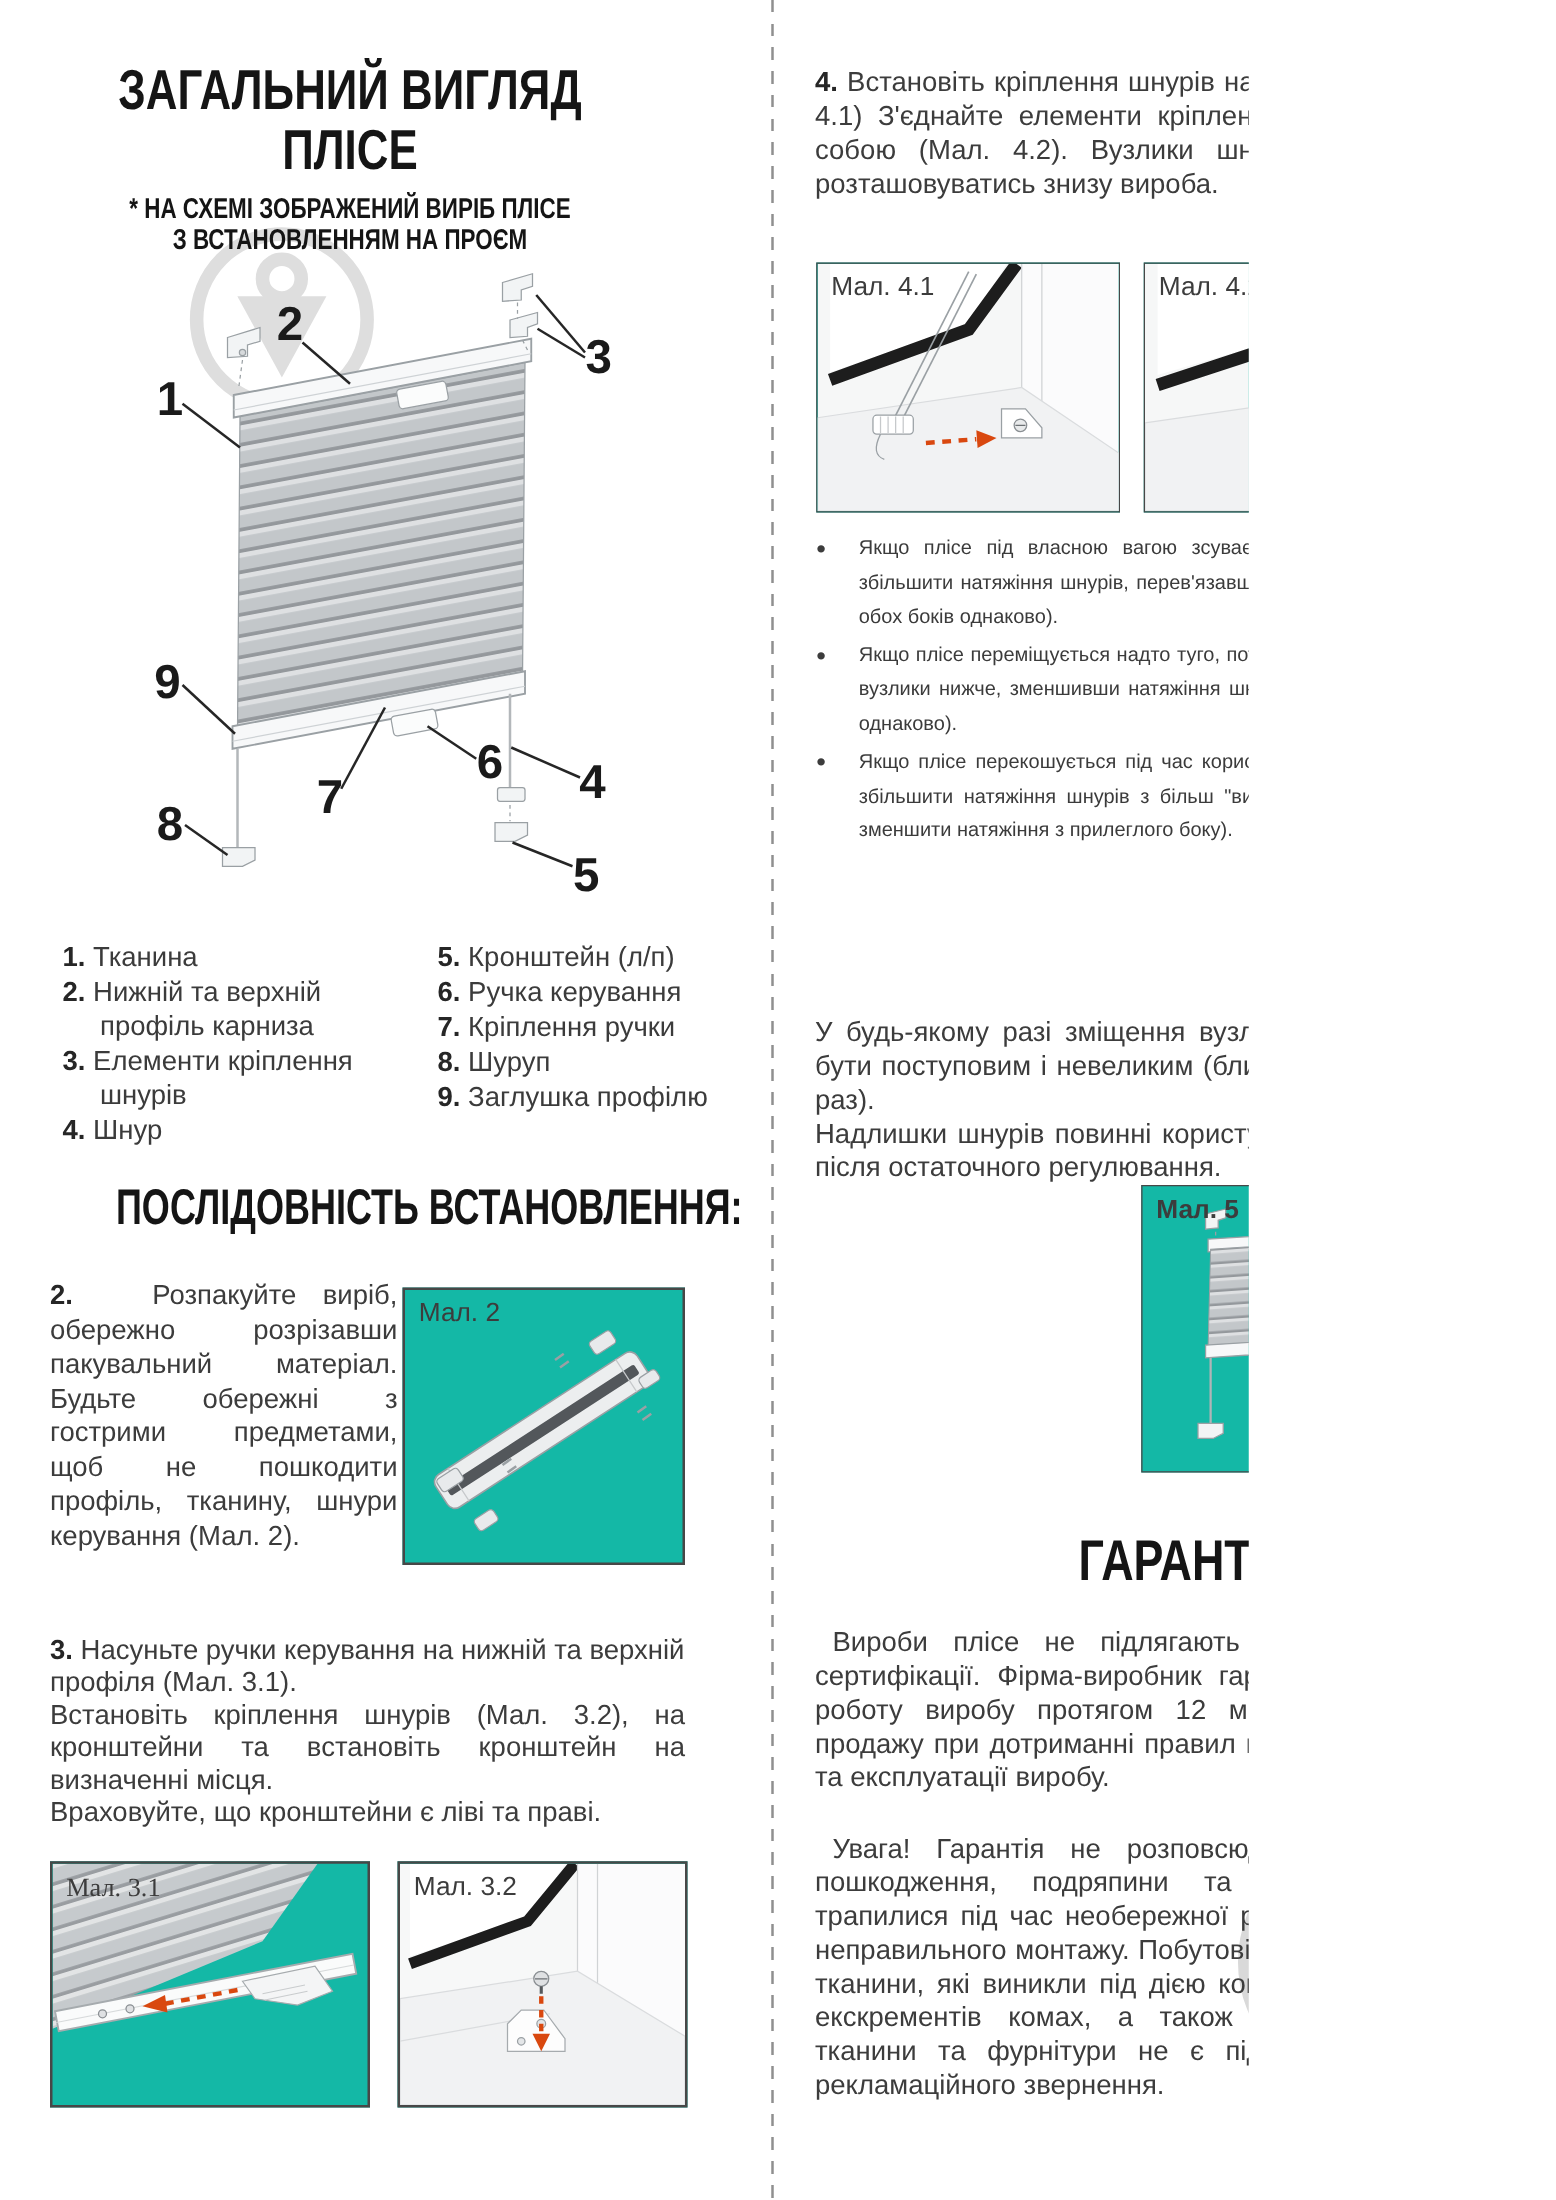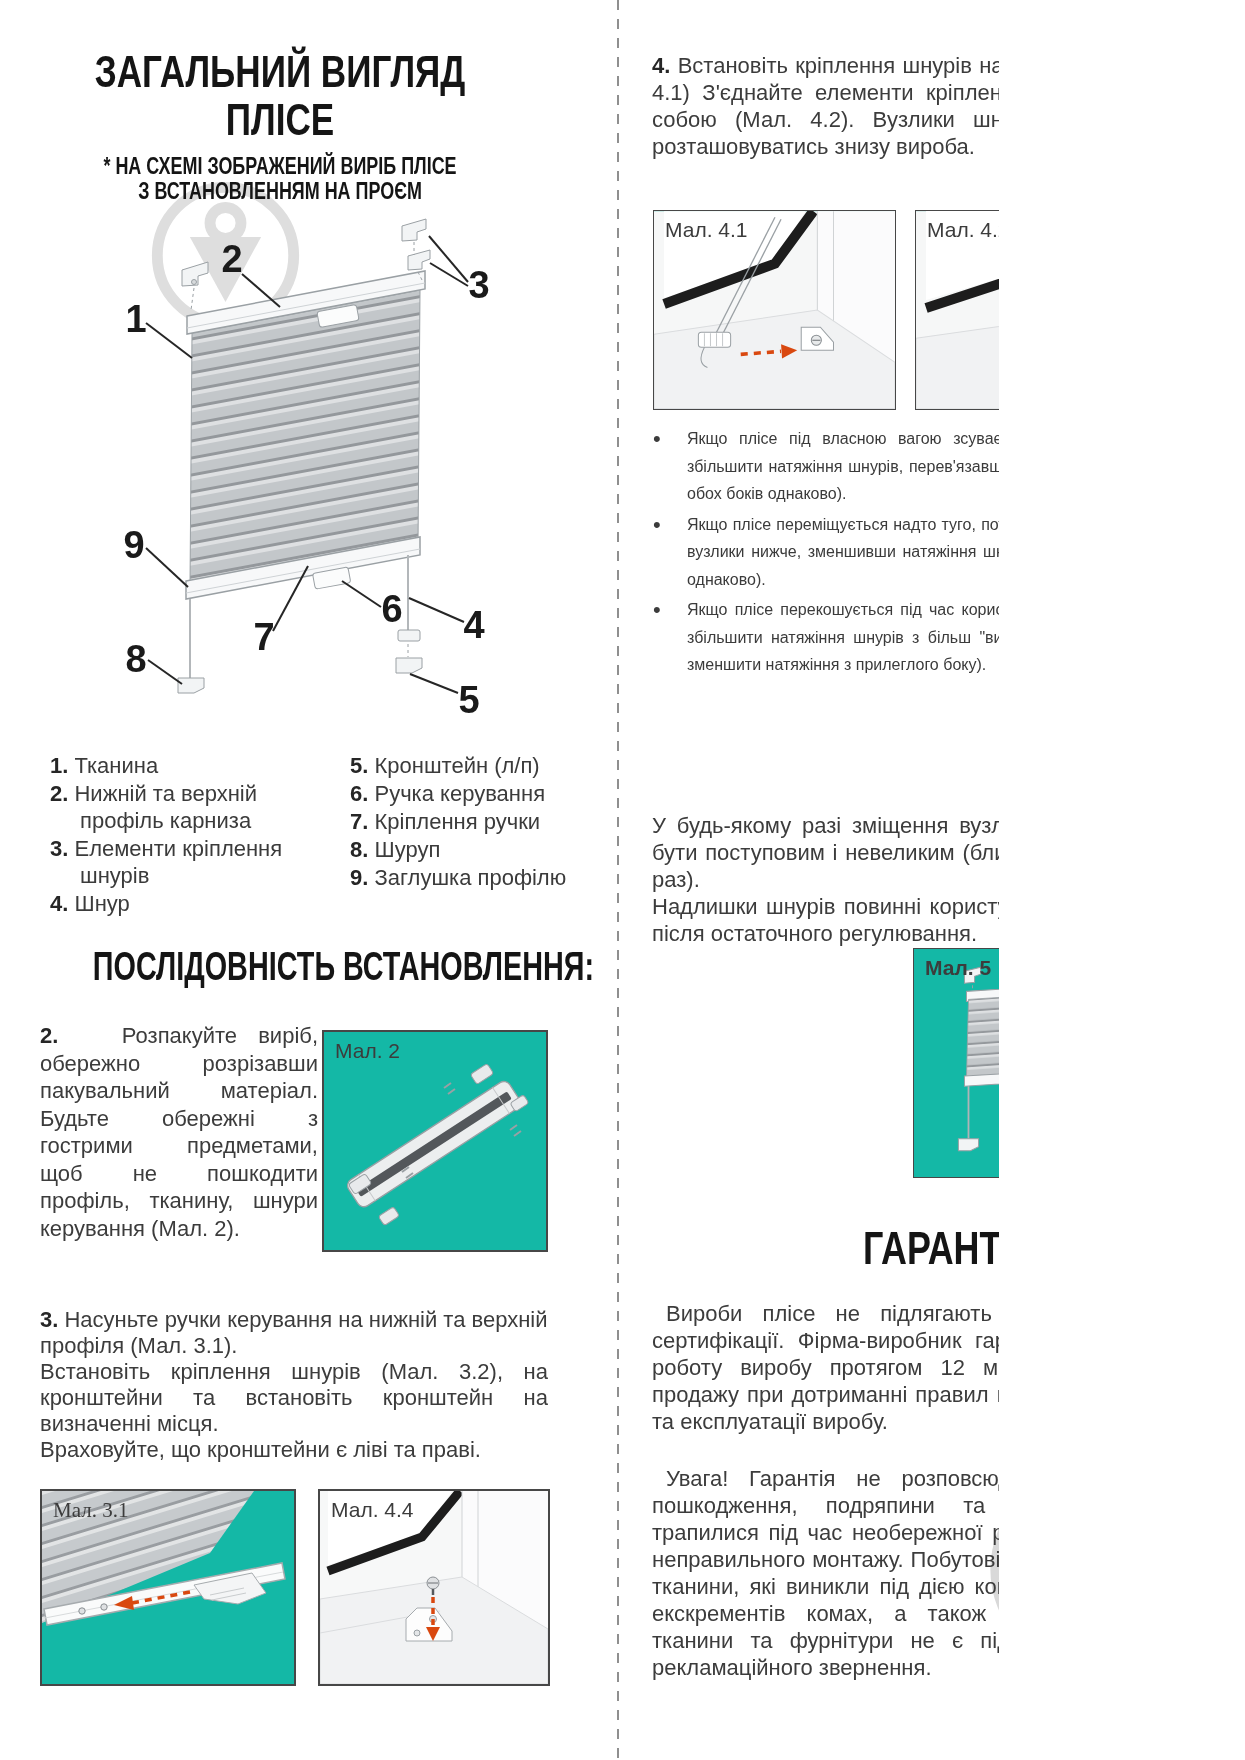--- a/index.html
+++ b/index.html
@@ -196,21 +196,21 @@
       <path d="M152,94 L210,82 L224,102 L196,113 L162,108 Z" fill="#f4f5f6" stroke="#a6abae"></path>
       <path d="M168,104 l34,-7 M170,109 l34,-7" stroke="#c9ccce" fill="none"></path>
       <g>
         <path d="M148,101 L90,112" stroke="#d9480f" stroke-width="3.5" stroke-dasharray="7 6" fill="none"></path>
         <path d="M90,105 L72,114 L92,119 Z" fill="#d9480f"></path>
       </g>
     </svg>
   </div>
 
   <div class="fig-box z1" style="left:318px;top:1489px;width:232px;height:197px;">
-    <span class="fig-label">Мал. 4.4</span>
+    <span class="fig-label">Мал. 3.2</span>
     <svg viewBox="0 0 228 193">
       <rect width="228" height="193" fill="#f7f8f8"></rect>
       <path d="M8,0 L132,0 L104,42 L8,74 Z" fill="#ffffff"></path>
       <path d="M140,0 L102,46 L8,80" stroke="#1d1d1d" stroke-width="9" fill="none"></path>
       <rect x="142" y="0" width="86" height="193" fill="#fbfbfc"></rect>
       <path d="M142,0 V193 M158,0 V193" stroke="#d0d3d5" fill="none"></path>
       <path d="M0,108 L142,86 L228,138 L228,193 L0,193 Z" fill="#f1f2f3" stroke="#dadcde"></path>
       <path d="M0,142 L120,120" stroke="#dadcde" fill="none"></path>
       <path d="M86,150 h46 v-10 l-17,-23 h-18 l-11,11 z" fill="#fdfdfd" stroke="#a6abae"></path>
       <circle cx="97" cy="142" r="3" fill="#e4e6e8" stroke="#9aa0a4"></circle>

